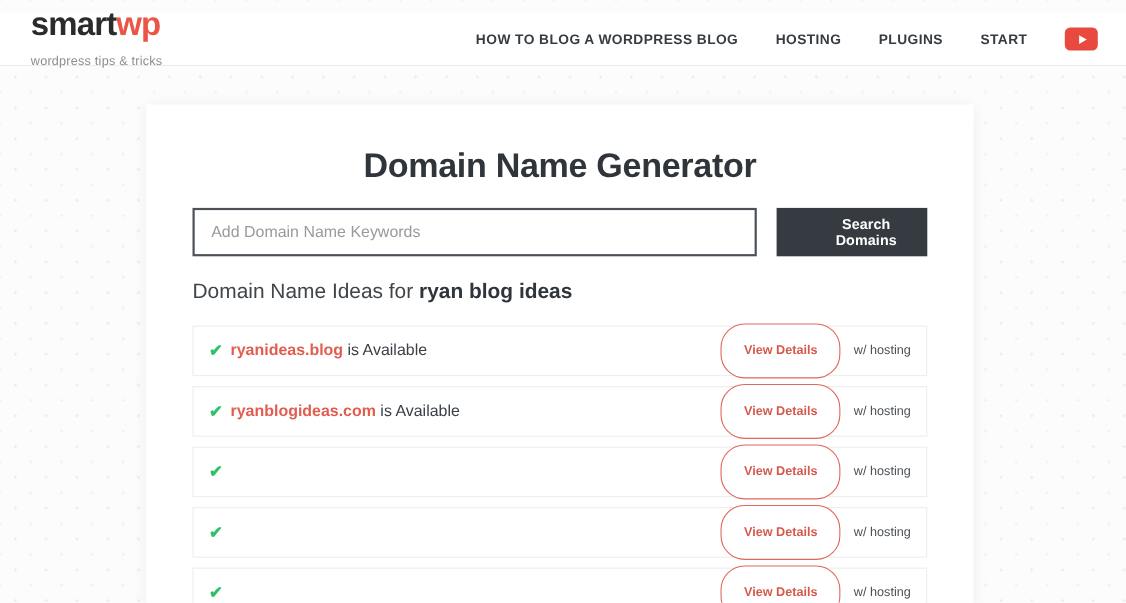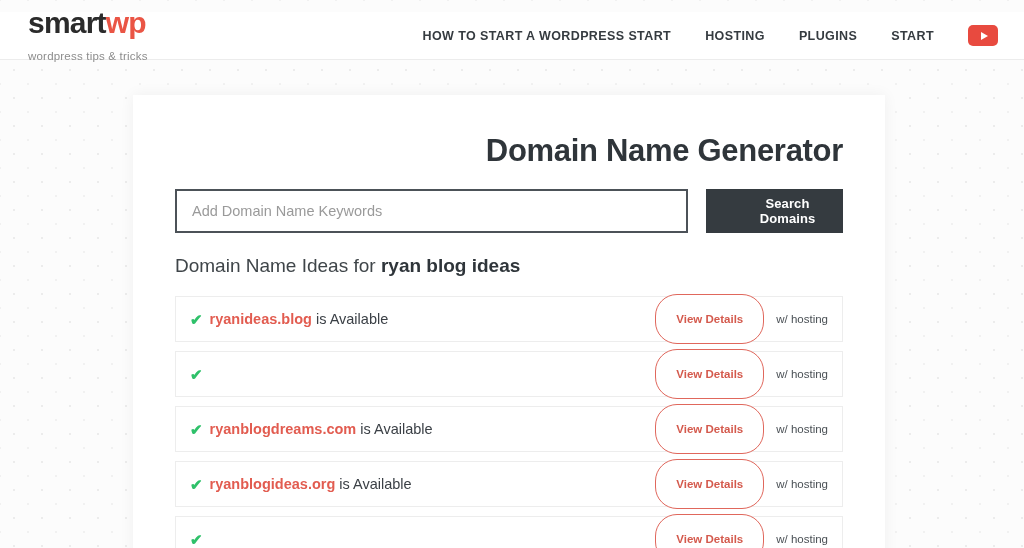--- a/index.html
+++ b/index.html
@@ -102,21 +102,21 @@
     left: 133px;
     top: 95px;
     width: 752px;
     min-height: 460px;
     background: #ffffff;
     box-shadow: 0 0 14px rgba(0,0,0,0.055);
     box-sizing: border-box;
     padding: 26px 42px 0 42px;
   }
   .tool-title {
-    text-align: right;
+    text-align: center;
     font-size: 31px;
     font-weight: bold;
     color: #2f353a;
     letter-spacing: -0.3px;
     margin: 12px 0 20px 0;
   }
 
   
   .search-row {
     display: flex;
@@ -218,21 +218,21 @@
 
 <div class="page">
 
   <header class="site-header">
     <div class="logo">
       <span class="logo-main"><span>smart</span><span class="wp">wp</span></span>
       <span class="logo-tag">wordpress tips &amp; tricks</span>
     </div>
 
     <nav class="main-nav">
-      <a class="nav-link">HOW TO START A WORDPRESS START</a>
+      <a class="nav-link">HOW TO BLOG A WORDPRESS BLOG</a>
       <a class="nav-link">HOSTING</a>
       <a class="nav-link">PLUGINS</a>
       <a class="nav-link">START</a>
       <div class="yt-btn">
         <span class="tri"></span>
       </div>
     </nav>
   </header>
 
   <main class="tool-card">
@@ -252,38 +252,37 @@
         <span class="check-icon">✔</span>
         <span class="domain-text"><span class="dname">ryanideas.blog</span><span> is Available</span></span>
         <div class="row-right">
           <button class="view-details">View Details</button>
           <a class="hosting-link">w/ hosting</a>
         </div>
       </div>
 
       <div class="result-row">
         <span class="check-icon">✔</span>
-        <div class="row-right">
-          <button class="view-details">View Details</button>
-          <a class="hosting-link">w/ hosting</a>
-        </div>
-      </div>
-
-      <div class="result-row">
-        <span class="check-icon">✔</span>
-        <span class="domain-text"><span class="dname">ryanblogdreams.com</span><span> is Available</span></span>
-        <div class="row-right">
-          <button class="view-details">View Details</button>
-          <a class="hosting-link">w/ hosting</a>
-        </div>
-      </div>
-
-      <div class="result-row">
-        <span class="check-icon">✔</span>
-        <span class="domain-text"><span class="dname">ryanblogideas.org</span><span> is Available</span></span>
+        <span class="domain-text"><span class="dname">ryanblogideas.com</span><span> is Available</span></span>
+        <div class="row-right">
+          <button class="view-details">View Details</button>
+          <a class="hosting-link">w/ hosting</a>
+        </div>
+      </div>
+
+      <div class="result-row">
+        <span class="check-icon">✔</span>
+        <div class="row-right">
+          <button class="view-details">View Details</button>
+          <a class="hosting-link">w/ hosting</a>
+        </div>
+      </div>
+
+      <div class="result-row">
+        <span class="check-icon">✔</span>
         <div class="row-right">
           <button class="view-details">View Details</button>
           <a class="hosting-link">w/ hosting</a>
         </div>
       </div>
 
       <div class="result-row">
         <span class="check-icon">✔</span>
         <div class="row-right">
           <button class="view-details">View Details</button>

